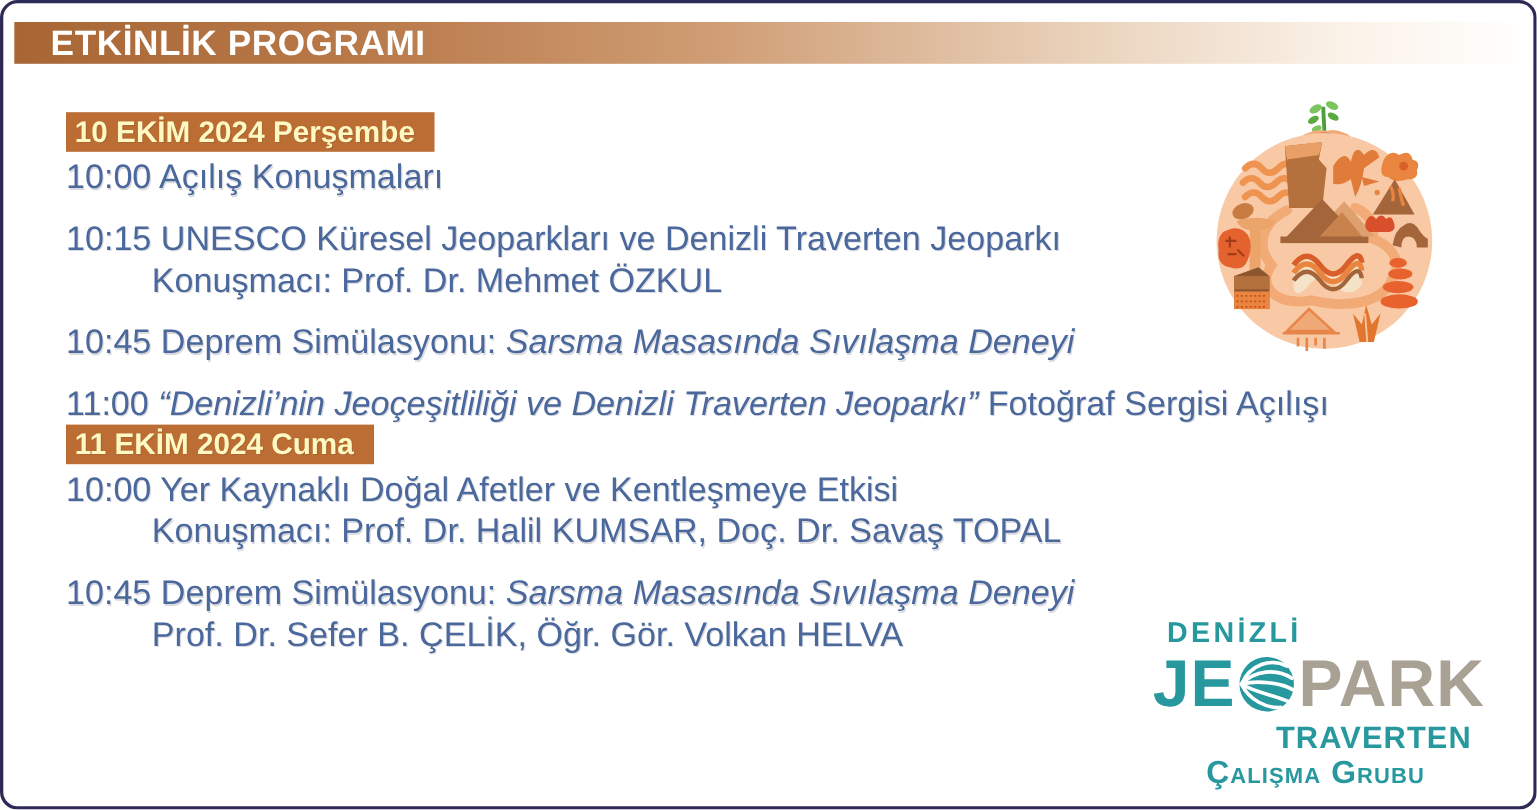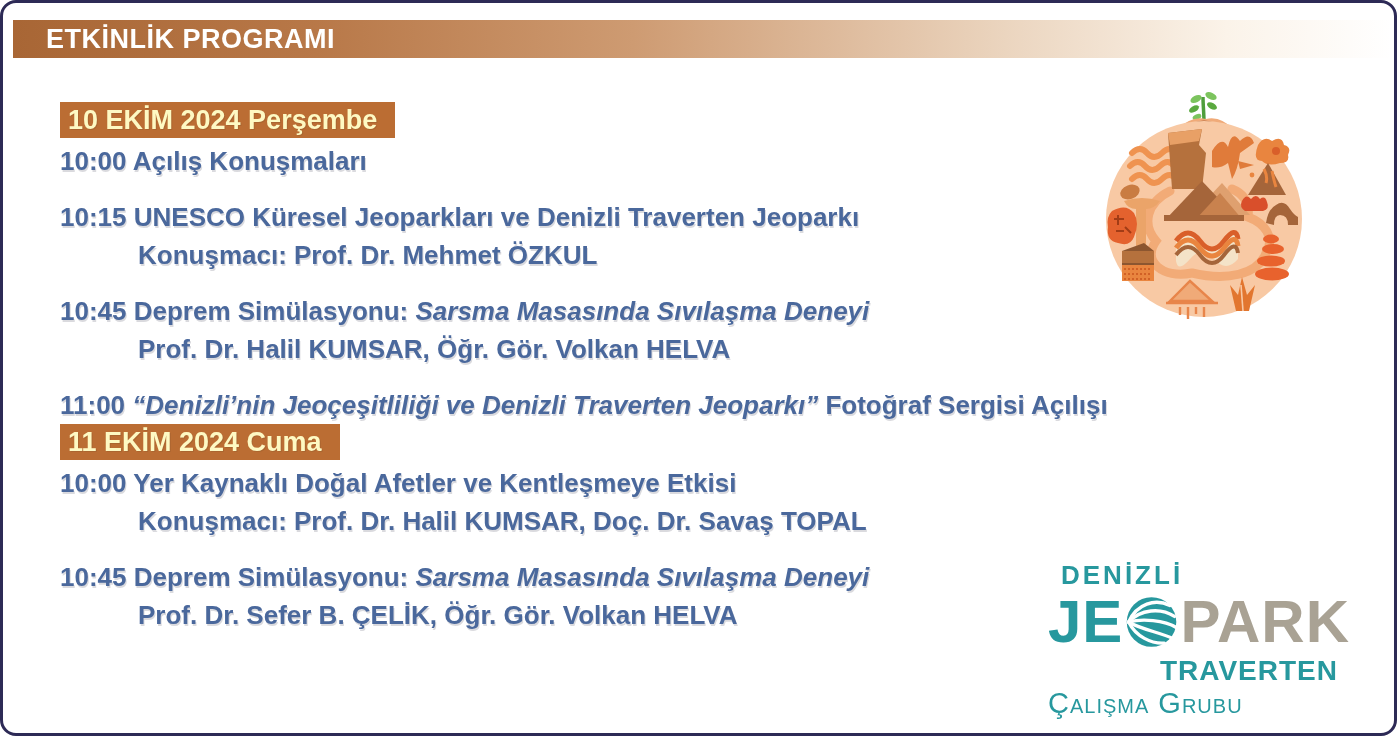--- a/index.html
+++ b/index.html
@@ -22,35 +22,35 @@
     border:3px solid var(--border-navy);
     border-radius:16px;
     background:#fff;overflow:hidden;
   }
   .header-bar{
     position:absolute;left:10px;right:2px;top:17px;height:38px;
     background:linear-gradient(to right,#A86635 0%,#B87848 22%,#CE9B72 45%,#EBD5BF 72%,#FBF3E9 88%,#ffffff 100%);
     display:flex;align-items:center;
   }
   .header-title{
-    color:#fff;font-size:27px;font-weight:bold;letter-spacing:.5px;
+    color:#fff;font-size:32px;font-weight:bold;letter-spacing:.5px;
     padding-left:33px;white-space:nowrap;
   }
   .content{position:absolute;left:57px;top:99px;width:1075px;}
   .section + .section{}
   .date-badge{
     display:inline-block;background:var(--badge-brown);color:#fef9c3;
     font-weight:bold;font-size:27px;line-height:36px;
     padding:0 18px 0 8px;margin-bottom:4px;white-space:nowrap;
     text-shadow:1px 1px 0 rgba(120,80,40,.25);
   }
   .event + .event{margin-top:18px;}
   .event-line{
     white-space:nowrap;color:var(--text-blue);
-    font-size:26px;font-weight:bold;line-height:38px;
+    font-size:31px;font-weight:normal;line-height:38px;
     text-shadow:1px 1.5px 0 rgba(150,150,160,.35);
   }
   .event-line .it{font-style:italic;}
   .speaker-line{padding-left:78px;}
   
   .geo-art{position:absolute;left:1097px;top:86px;width:210px;height:236px;}
   
   .jeo-logo{position:absolute;left:1045px;top:558px;width:302px;}
   .jeo-city{
     color:var(--teal);font-weight:bold;font-size:26px;letter-spacing:3px;
@@ -61,22 +61,22 @@
     font-weight:bold;font-size:60px;line-height:60px;letter-spacing:1px;
   }
   .jeo-je{color:var(--teal);}
   .jeo-park{color:var(--taupe);}
   .jeo-globe{width:56px;height:56px;margin:0 1px;}
   .jeo-traverten{
     color:var(--teal);font-weight:bold;font-size:28px;line-height:32px;
     text-align:right;padding-right:12px;letter-spacing:1px;margin-top:2px;
   }
   .jeo-group{
-    color:var(--teal);font-weight:normal;font-size:29px;line-height:32px;
-    text-align:left;padding-right:6px;font-variant:small-caps;letter-spacing:1px;
+    color:var(--teal);font-weight:bold;font-size:29px;line-height:32px;
+    text-align:center;padding-right:6px;font-variant:small-caps;letter-spacing:1px;
   }
 </style>
 </head>
 <body>
 
 <div class="page">
 
   <div class="header-bar">
     <div class="header-title">ETKİNLİK PROGRAMI</div>
   </div>
@@ -90,21 +90,20 @@
 
   </div>
 
   <div class="event">
     <div class="event-line"><span>10:15</span><span> </span><span><span>UNESCO Küresel Jeoparkları ve Denizli Traverten Jeoparkı</span></span></div>
     <div class="event-line speaker-line">Konuşmacı: Prof. Dr. Mehmet ÖZKUL</div>
   </div>
 
   <div class="event">
     <div class="event-line"><span>10:45</span><span> </span><span><span>Deprem Simülasyonu: </span><span class="it">Sarsma Masasında Sıvılaşma Deneyi</span></span></div>
-    <div class="event-line speaker-line">Prof. Dr. Halil KUMSAR, Öğr. Gör. Volkan HELVA</div>
   </div>
 
   <div class="event">
     <div class="event-line"><span>11:00</span><span> </span><span><span class="it">“Denizli’nin Jeoçeşitliliği ve Denizli Traverten Jeoparkı”</span><span> Fotoğraf Sergisi Açılışı</span></span></div>
 
   </div>
 </div>
   </div>
 
   <div class="section">

